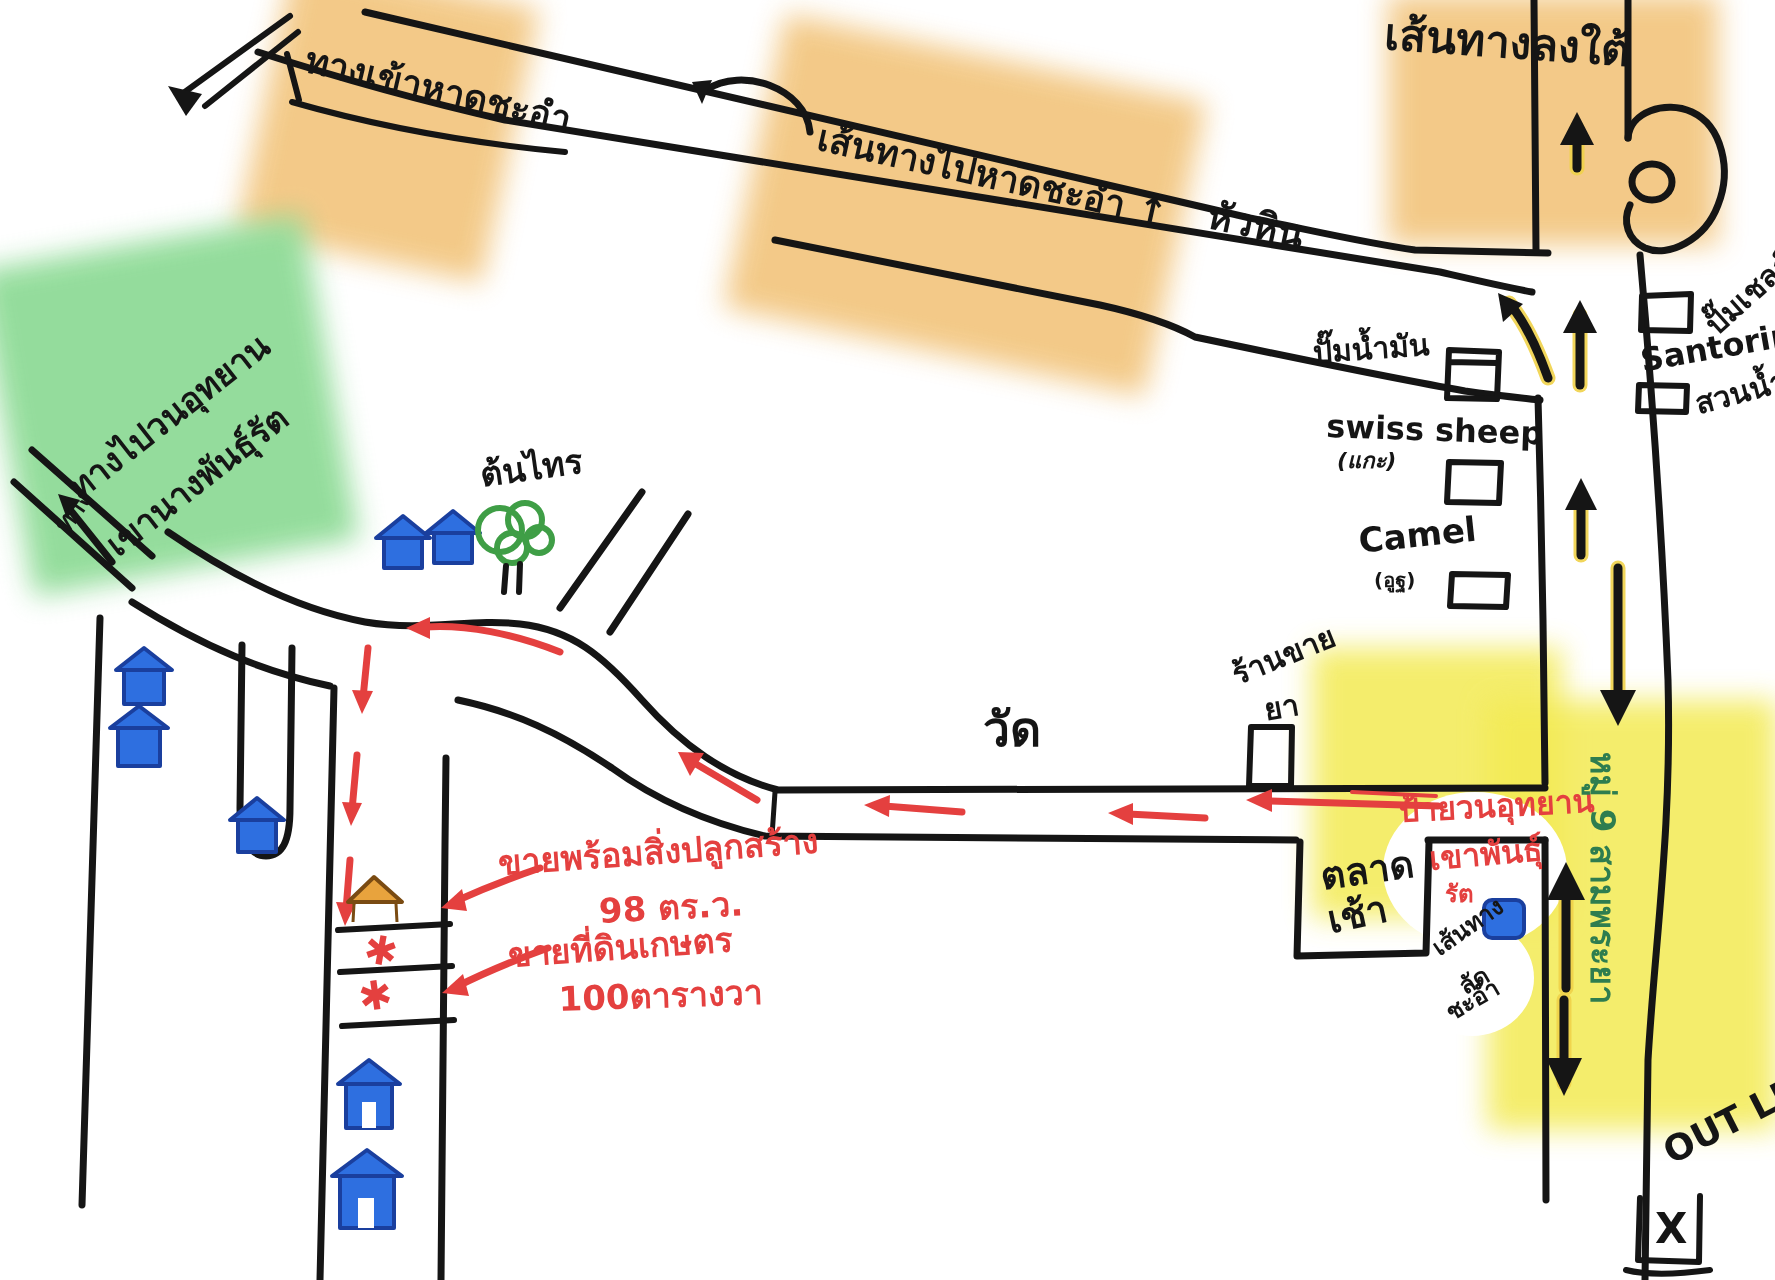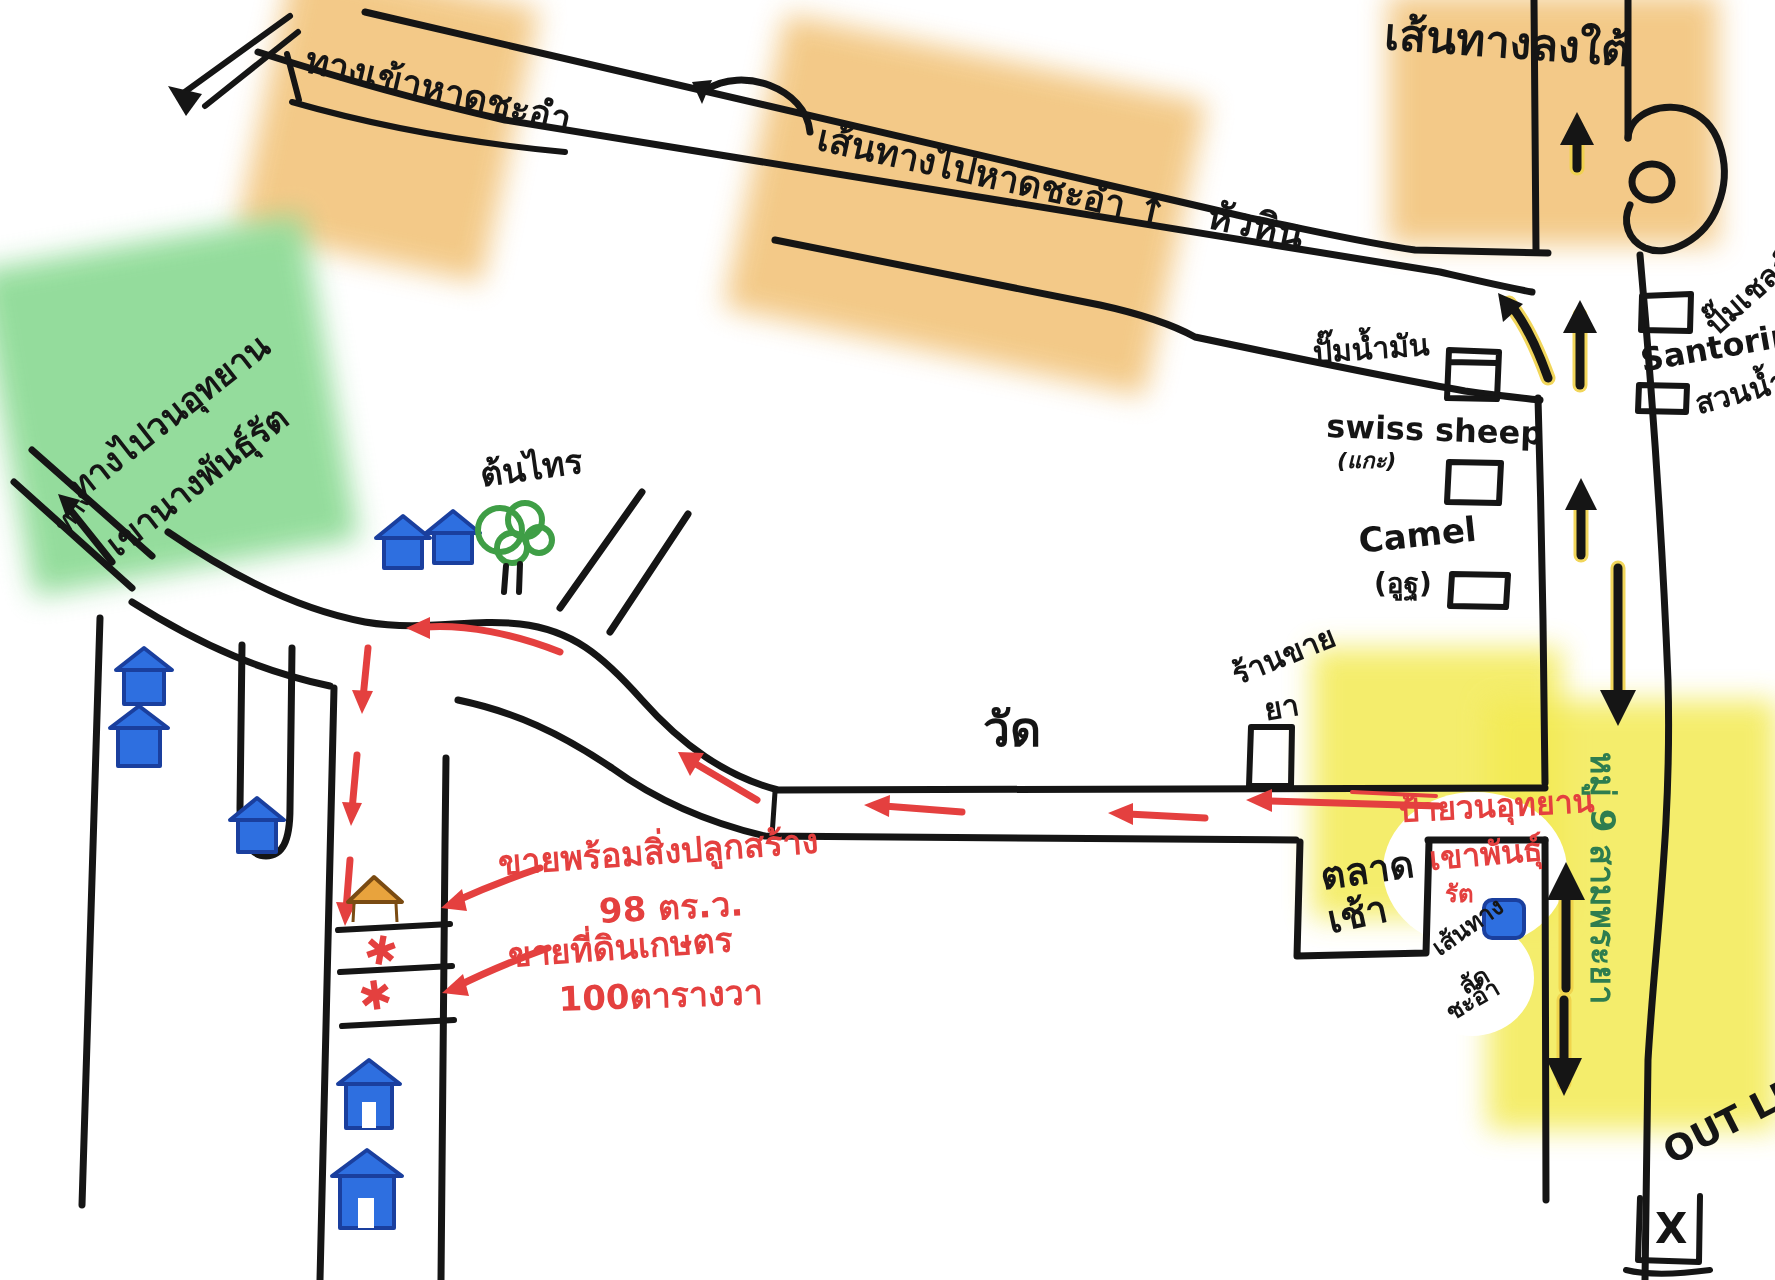--- a/index.html
+++ b/index.html
@@ -179,21 +179,21 @@
 <div class="lbl" style="left:822px;top:120px;font-size:36px;transform:rotate(12.5deg);">เส้นทางไปหาดชะอำ ↑</div>
 <div class="lbl" style="left:1212px;top:196px;font-size:38px;transform:rotate(12deg);">หัวหิน</div>
 <div class="lbl" style="left:1386px;top:12px;font-size:44px;transform:rotate(4deg);">เส้นทางลงใต้</div>
 <div class="lbl" style="left:1700px;top:318px;font-size:30px;transform:rotate(-42deg);">ปั๊มเชลล์</div>
 <div class="lbl" style="left:1638px;top:345px;font-size:32px;transform:rotate(-10deg);">Santorini</div>
 <div class="lbl" style="left:1692px;top:390px;font-size:30px;transform:rotate(-15deg);">สวนน้ำ</div>
 <div class="lbl" style="left:1312px;top:338px;font-size:30px;transform:rotate(-4deg);">ปั๊มน้ำมัน</div>
 <div class="lbl" style="left:1327px;top:410px;font-size:32px;transform:rotate(2deg);">swiss sheep</div>
 <div class="lbl" style="left:1337px;top:450px;font-size:22px;font-style:italic;">(แกะ)</div>
 <div class="lbl" style="left:1357px;top:524px;font-size:34px;transform:rotate(-6deg);">Camel</div>
-<div class="lbl" style="left:1374px;top:570px;font-size:28px;">(อูฐ)</div>
+<div class="lbl" style="left:1374px;top:570px;font-size:20px;">(อูฐ)</div>
 <div class="lbl" style="left:983px;top:705px;font-size:48px;">วัด</div>
 <div class="lbl" style="left:1228px;top:662px;font-size:30px;transform:rotate(-22deg);">ร้านขาย</div>
 <div class="lbl" style="left:1262px;top:696px;font-size:30px;transform:rotate(-10deg);">ยา</div>
 <div class="lbl" style="left:1318px;top:858px;font-size:38px;transform:rotate(-8deg);">ตลาด</div>
 <div class="lbl" style="left:1324px;top:902px;font-size:38px;transform:rotate(-12deg);">เช้า</div>
 <div class="lbl red" style="left:1398px;top:795px;font-size:32px;transform:rotate(-3deg);">ป้ายวนอุทยาน</div>
 <div class="lbl red" style="left:1428px;top:843px;font-size:32px;transform:rotate(-5deg);">เขาพันธุ์</div>
 <div class="lbl red" style="left:1445px;top:882px;font-size:24px;">รัต</div>
 <div class="lbl" style="left:1428px;top:940px;font-size:24px;transform:rotate(-35deg);">เส้นทาง</div>
 <div class="lbl" style="left:1455px;top:978px;font-size:24px;transform:rotate(-30deg);">ลัด</div>

